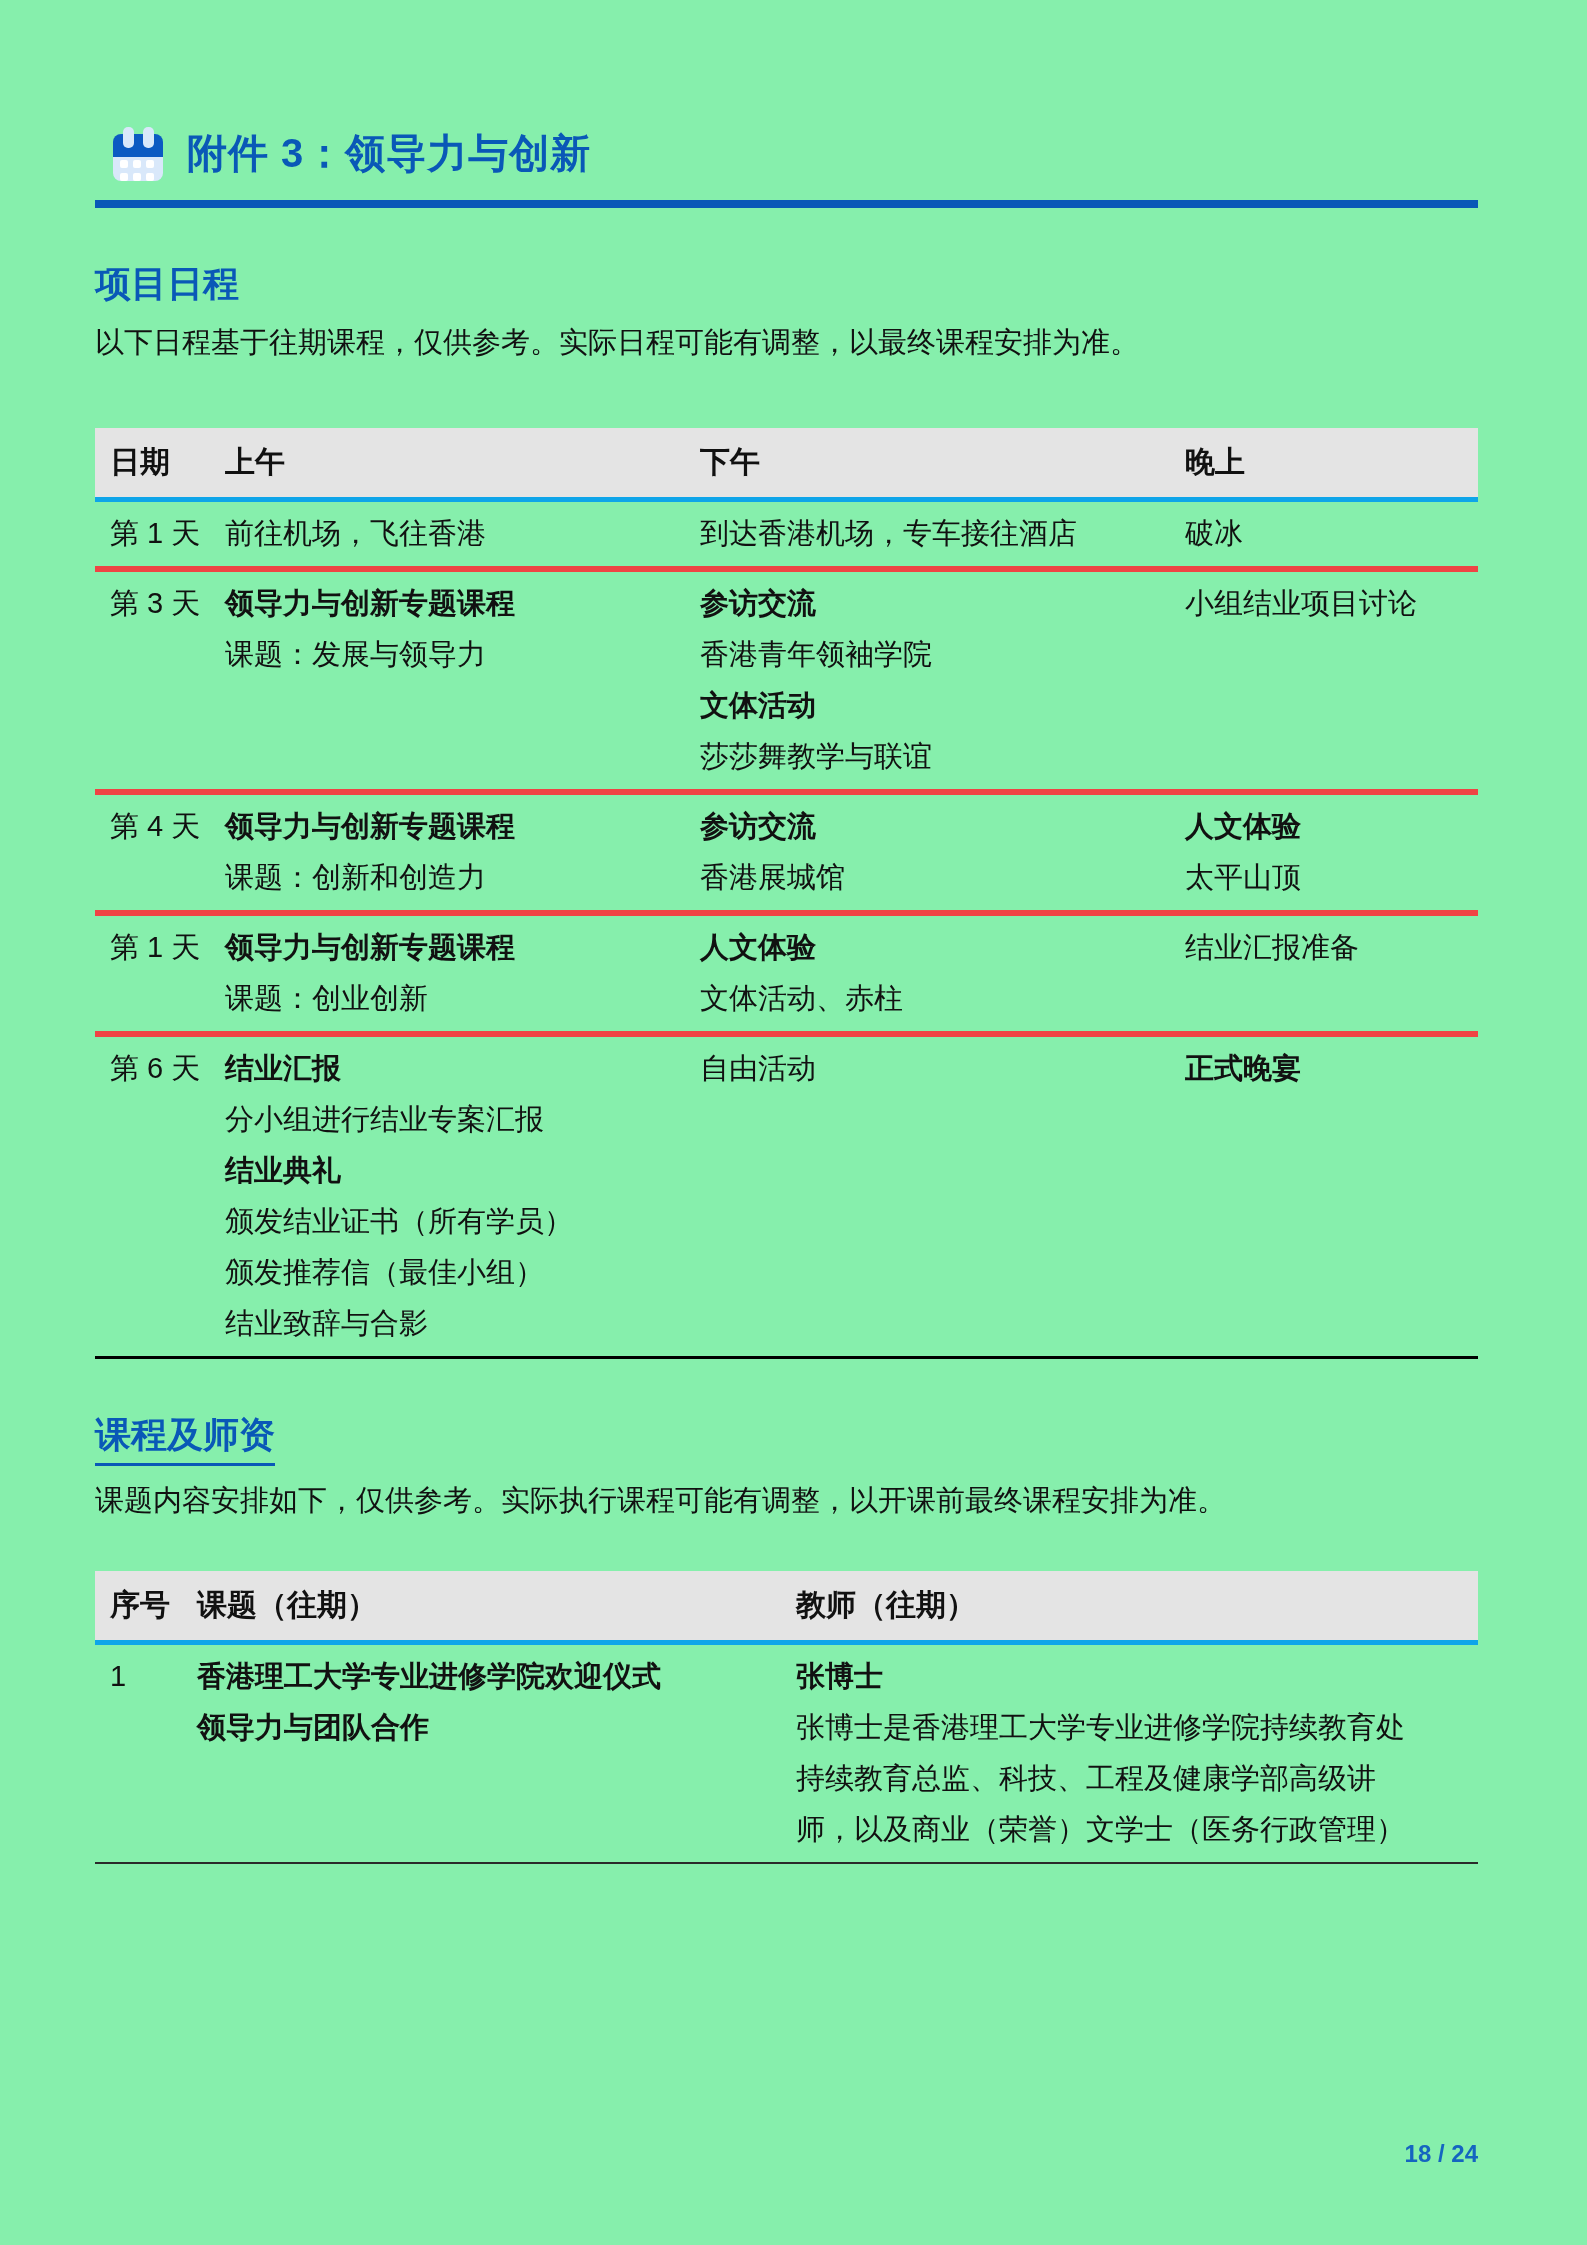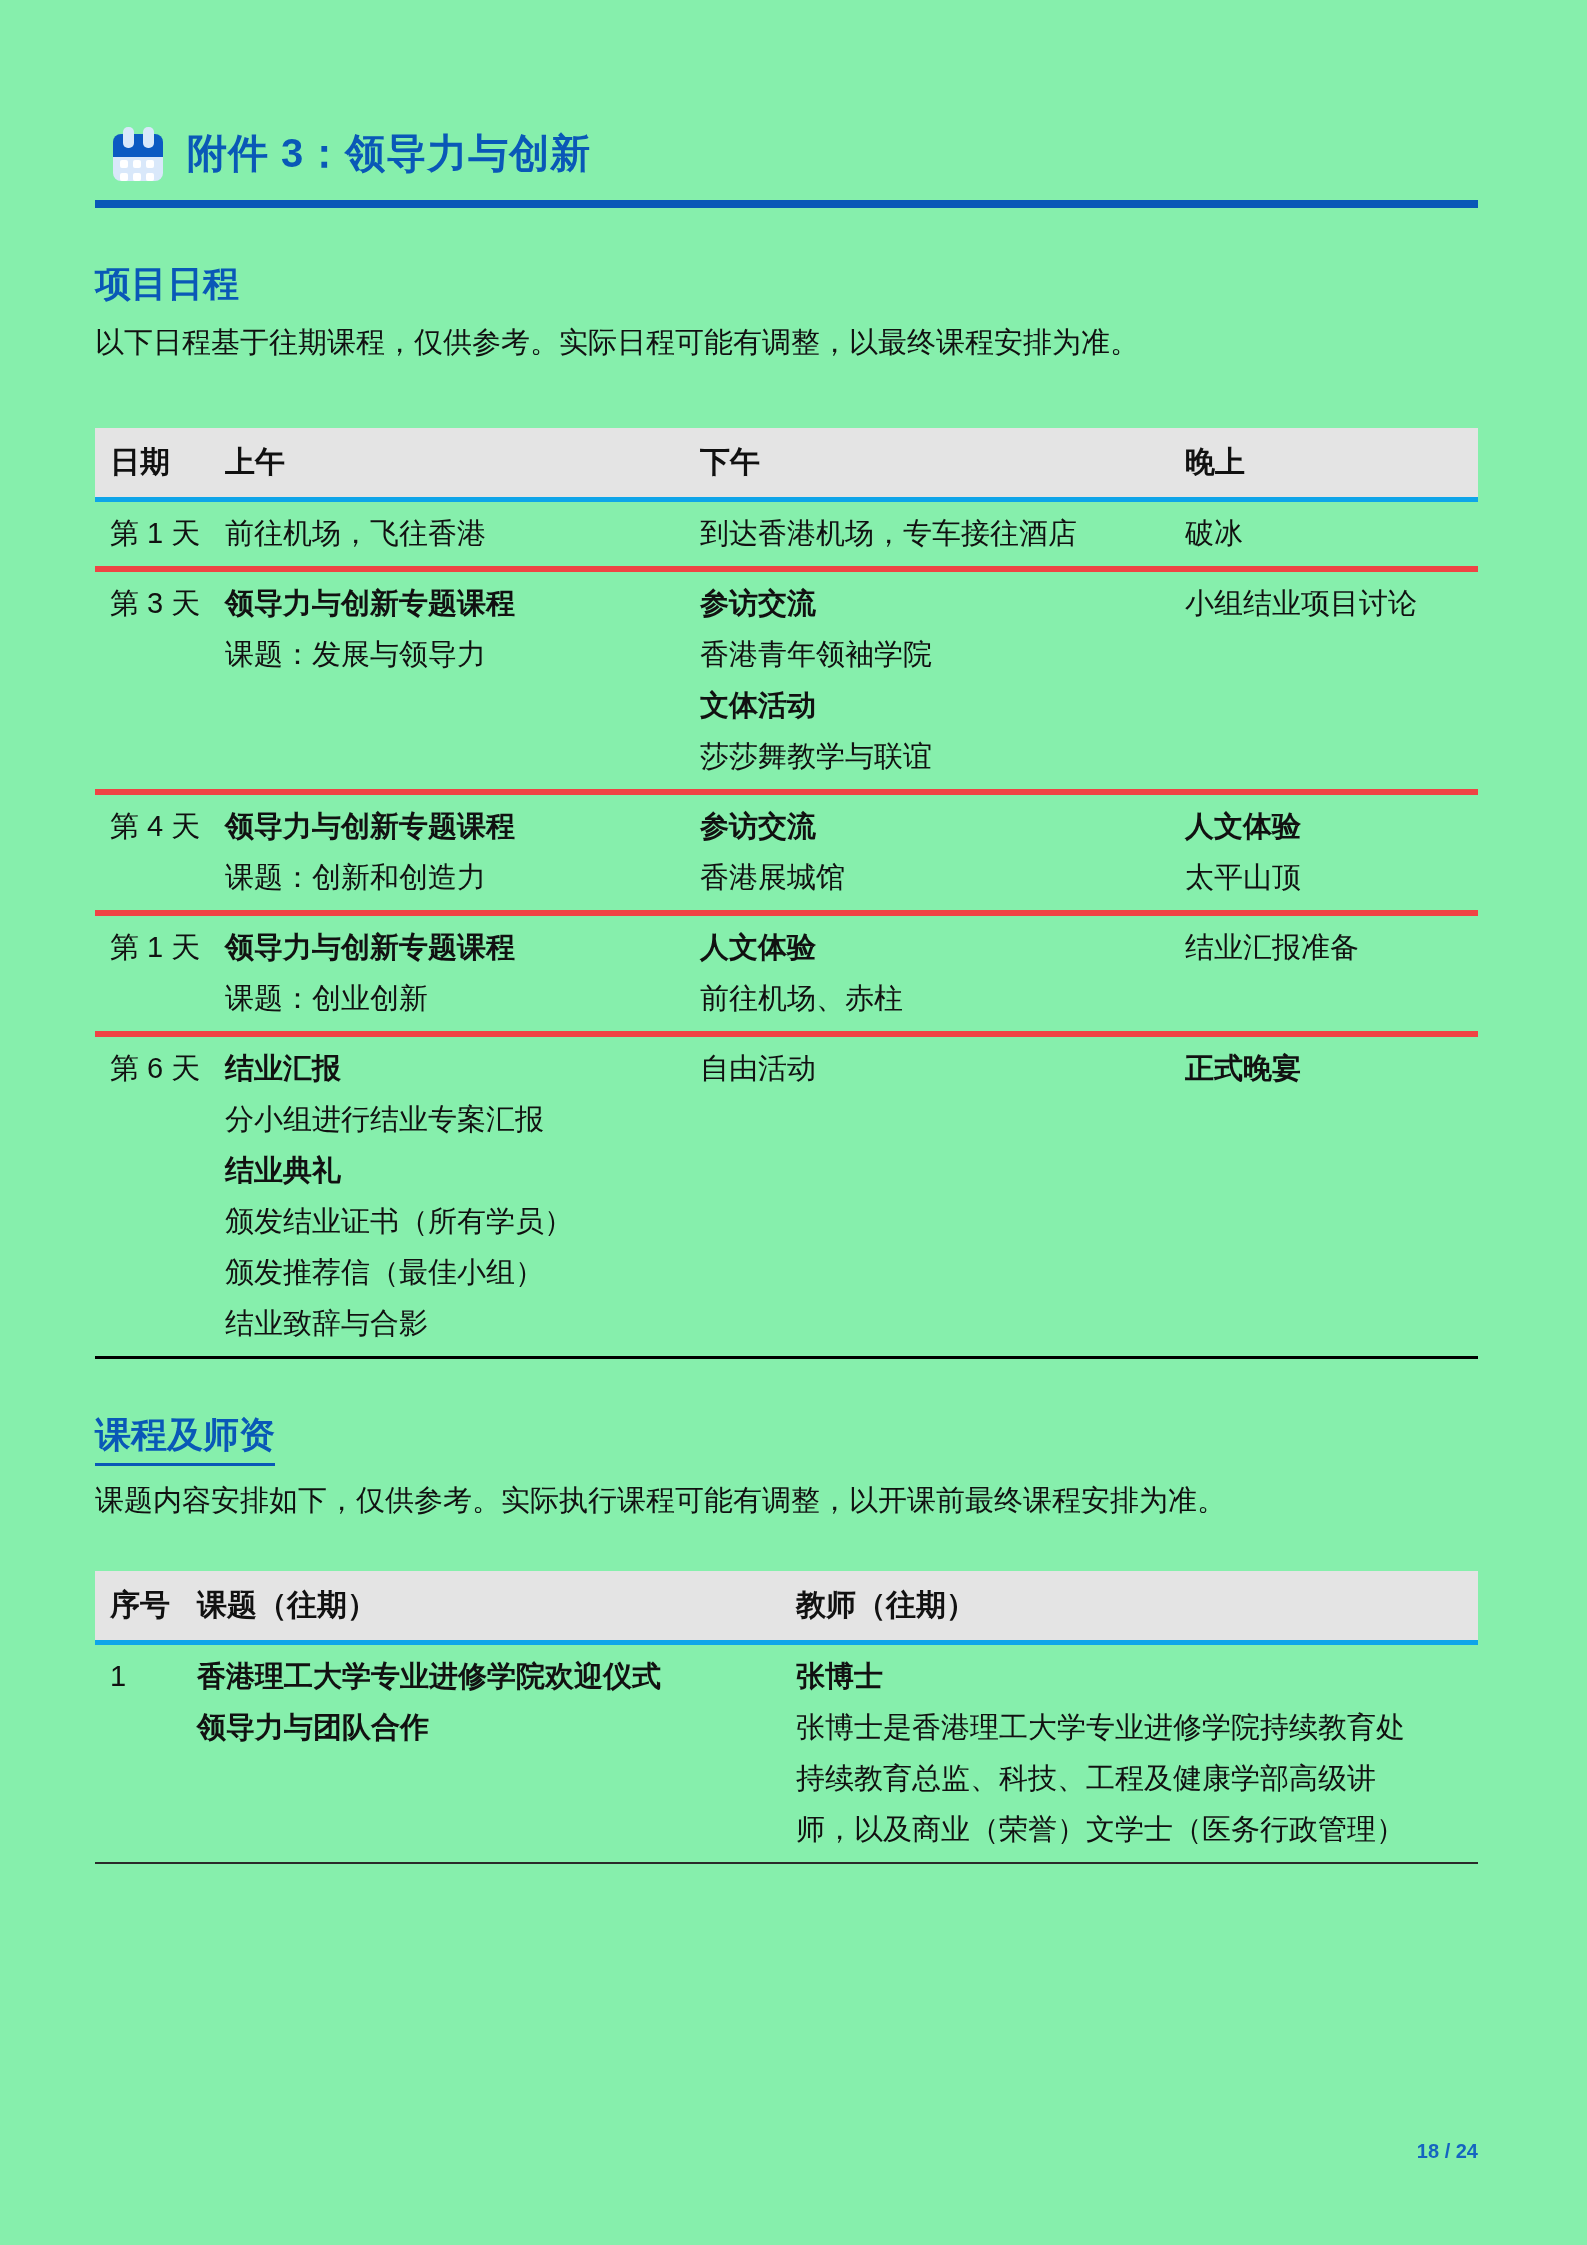--- a/index.html
+++ b/index.html
@@ -107,21 +107,21 @@
   .schedule-table tbody tr:last-child td{border-bottom:3px solid #000000;}
   .courses-table tbody tr:last-child td{border-bottom:2px solid #2a2a2a;}
   .cell-line{min-height:51px;}
   .cell-line.bold{font-weight:700;}
   .day-cell{white-space:nowrap;word-break:keep-all;}
   
   .page-number{
     position:absolute;
     top:2140px;
     right:109px;
-    font-size:20px;
+    font-size:24px;
     font-weight:700;
     color:var(--pagenum);
   }
 </style>
 </head>
 <body>
 
 <div class="page">
 
   <div class="doc-header">
@@ -215,21 +215,21 @@
           <tr>
             <td class="day-cell">
               <div class="cell-line">第 1 天</div>
             </td>
             <td>
               <div class="cell-line bold">领导力与创新专题课程</div>
               <div class="cell-line">课题：创业创新</div>
             </td>
             <td>
               <div class="cell-line bold">人文体验</div>
-              <div class="cell-line">前往机场、赤柱</div>
+              <div class="cell-line">文体活动、赤柱</div>
             </td>
             <td>
               <div class="cell-line">结业汇报准备</div>
             </td>
           </tr>
           <tr>
             <td class="day-cell">
               <div class="cell-line">第 6 天</div>
             </td>
             <td>

